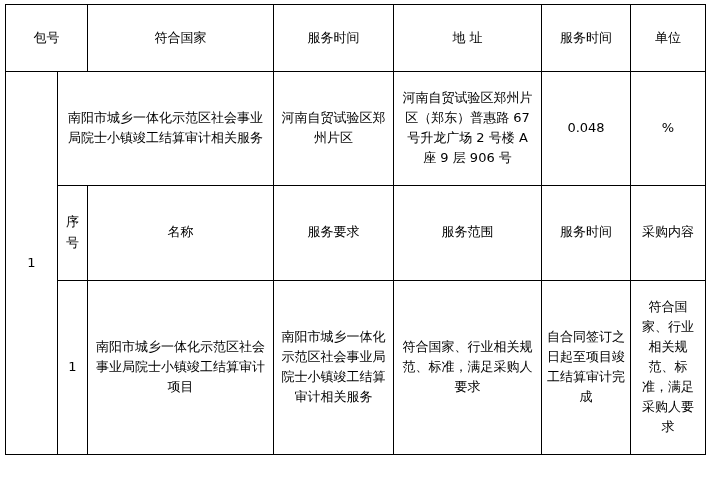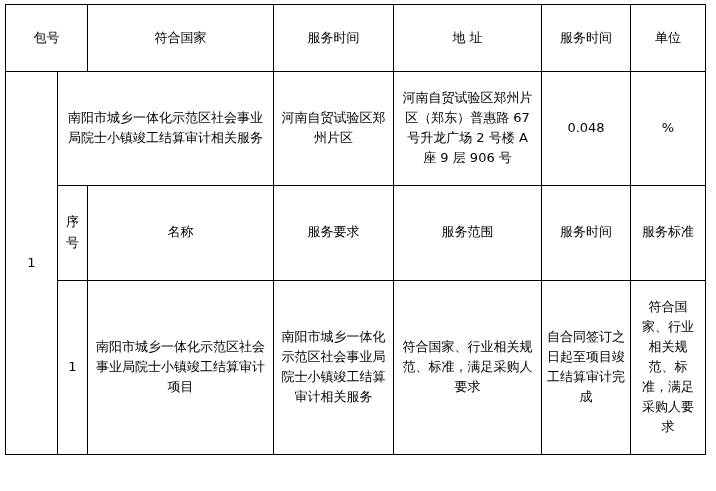--- a/index.html
+++ b/index.html
@@ -103,21 +103,21 @@
         <td class="addr">河南自贸试验区郑州片区（郑东）普惠路 67 号升龙广场 2 号楼 A 座 9 层 906 号</td>
         <td class="amount">0.048</td>
         <td class="unit">%</td>
       </tr>
       <tr>
         <td class="sub-head narrow-head">序号</td>
         <td class="sub-head">名称</td>
         <td class="sub-head">服务要求</td>
         <td class="sub-head">服务范围</td>
         <td class="sub-head">服务时间</td>
-        <td class="sub-head">服务标准</td>
+        <td class="sub-head">采购内容</td>
       </tr>
       <tr>
         <td class="detail-narrow">1</td>
         <td class="detail">南阳市城乡一体化示范区社会事业局院士小镇竣工结算审计项目</td>
         <td class="detail">南阳市城乡一体化示范区社会事业局院士小镇竣工结算审计相关服务</td>
         <td class="detail">符合国家、行业相关规范、标准，满足采购人要求</td>
         <td class="detail">自合同签订之日起至项目竣工结算审计完成</td>
         <td class="detail-narrow">符合国家、行业相关规范、标准，满足采购人要求</td>
       </tr>
     </tbody>

